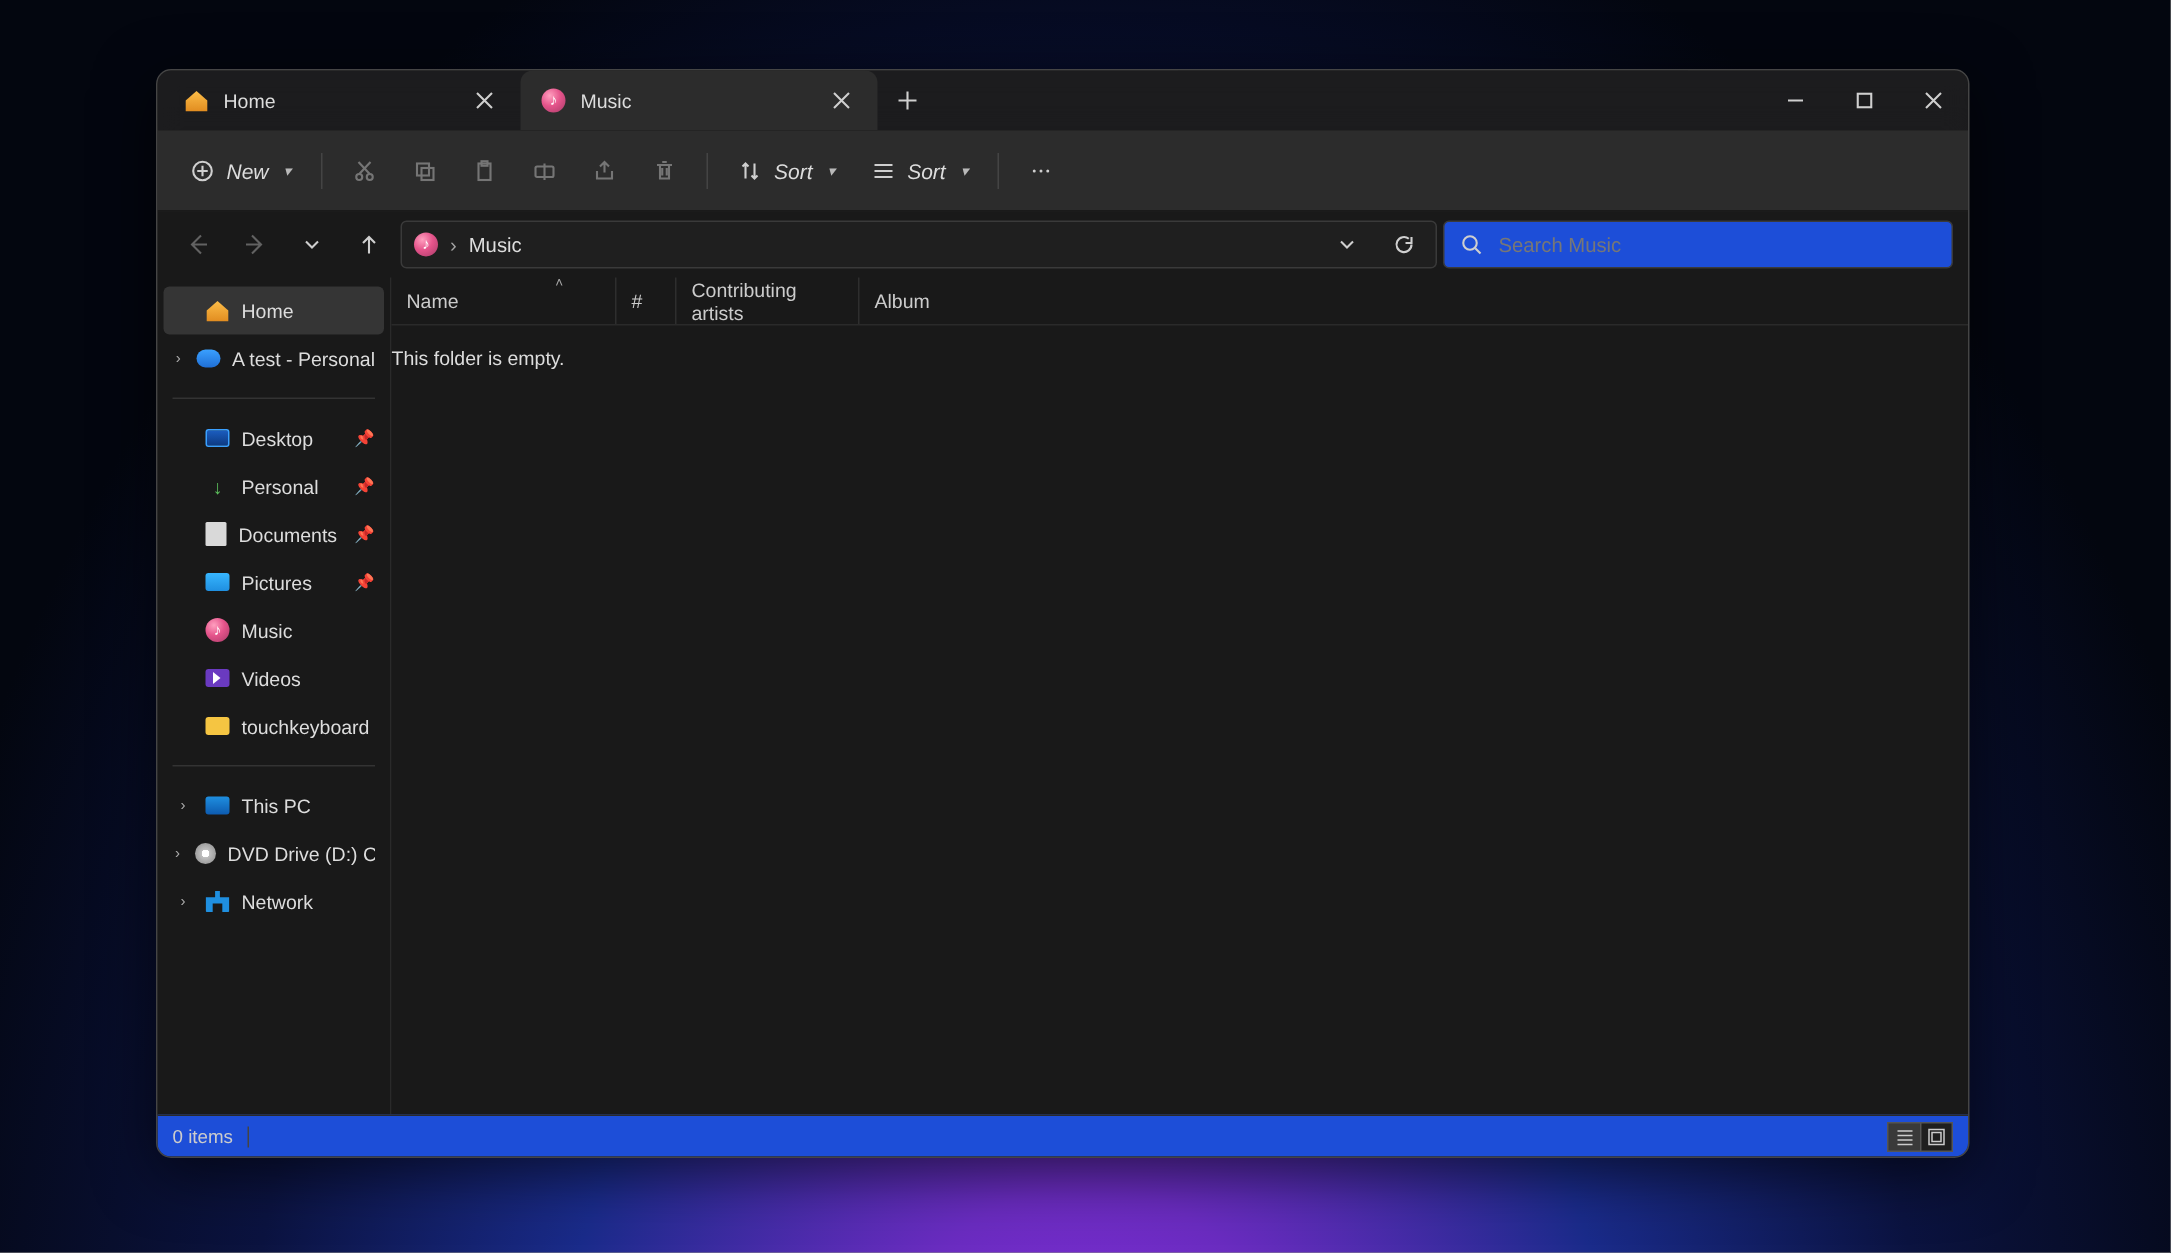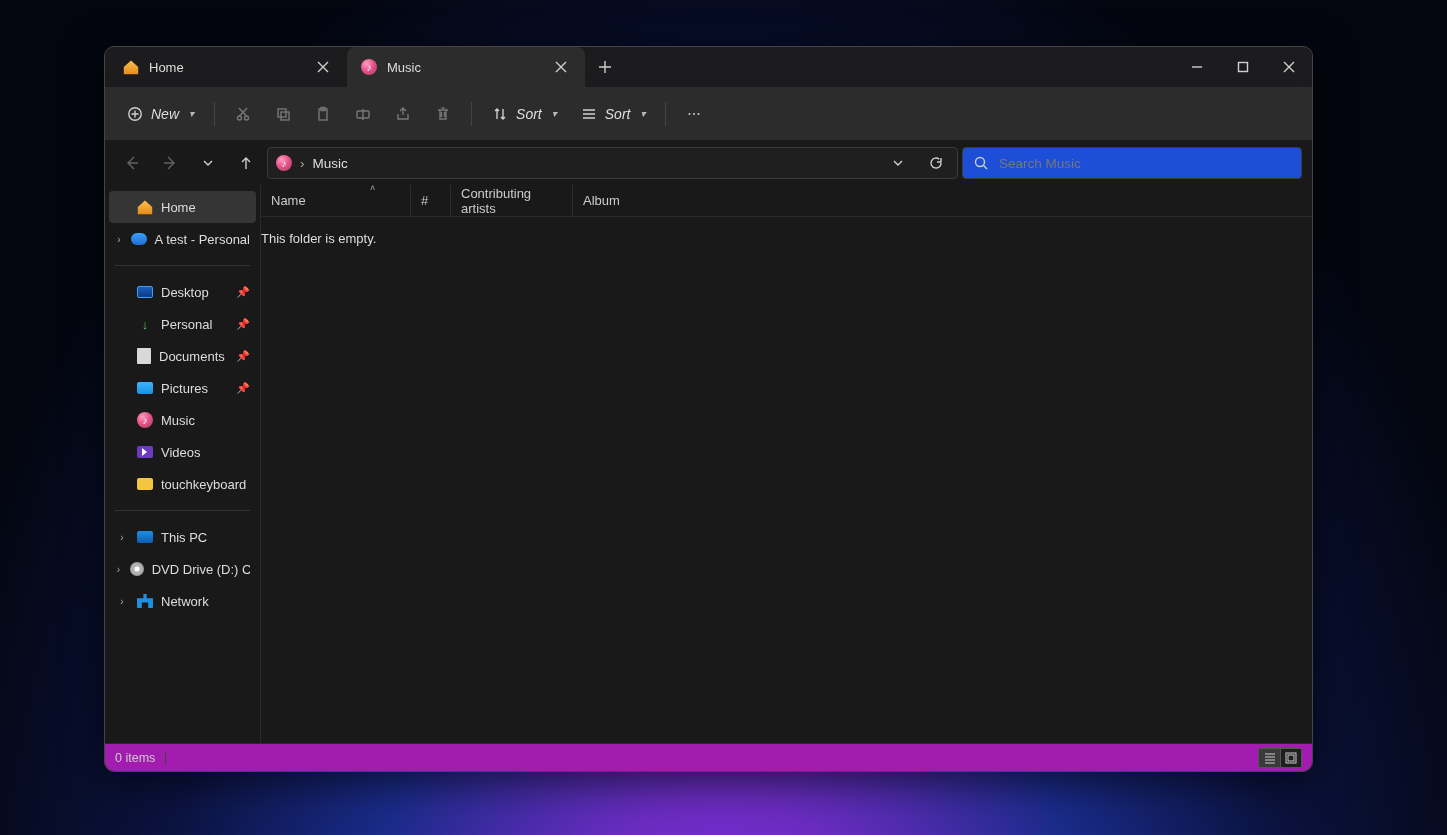--- a/index.html
+++ b/index.html
@@ -112,21 +112,21 @@
   height:32px; display:flex; align-items:stretch; color:#ccc; font-size:13px;
   border-bottom:1px solid #2a2a2a;
 }
 .col { display:flex; align-items:center; padding:0 10px; border-right:1px solid #2e2e2e; position:relative; }
 .col:last-child { border-right:none; }
 .col .sort-ind { position:absolute; top:-2px; left:50%; transform:translateX(-50%); font-size:9px; color:#aaa; }
 .content-area { flex:1; display:flex; align-items:flex-start; justify-content:flex-start; padding-top:14px; color:#ddd; font-size:13px; }
 
 
 .statusbar {
-  height:28px; background:#a21caf; border-top:1px solid #2a2a2a;
+  height:28px; background:#1d4ed8; border-top:1px solid #2a2a2a;
   display:flex; align-items:center; padding:0 10px; color:#ccc; font-size:12.5px;
 }
 .status-sep { width:1px; height:14px; background:#444; margin:0 10px; }
 .view-toggles { margin-left:auto; display:flex; gap:0; }
 .vt { width:22px; height:20px; border:1px solid #555; display:flex; align-items:center; justify-content:center; color:#ccc; font-size:12px; background:#1f1f1f; }
 .vt.active { background:#3a3a3a; }
 .vt:first-child { border-right:none; }
 
 
 .ico { width:16px; height:16px; display:inline-flex; align-items:center; justify-content:center; flex-shrink:0; }

